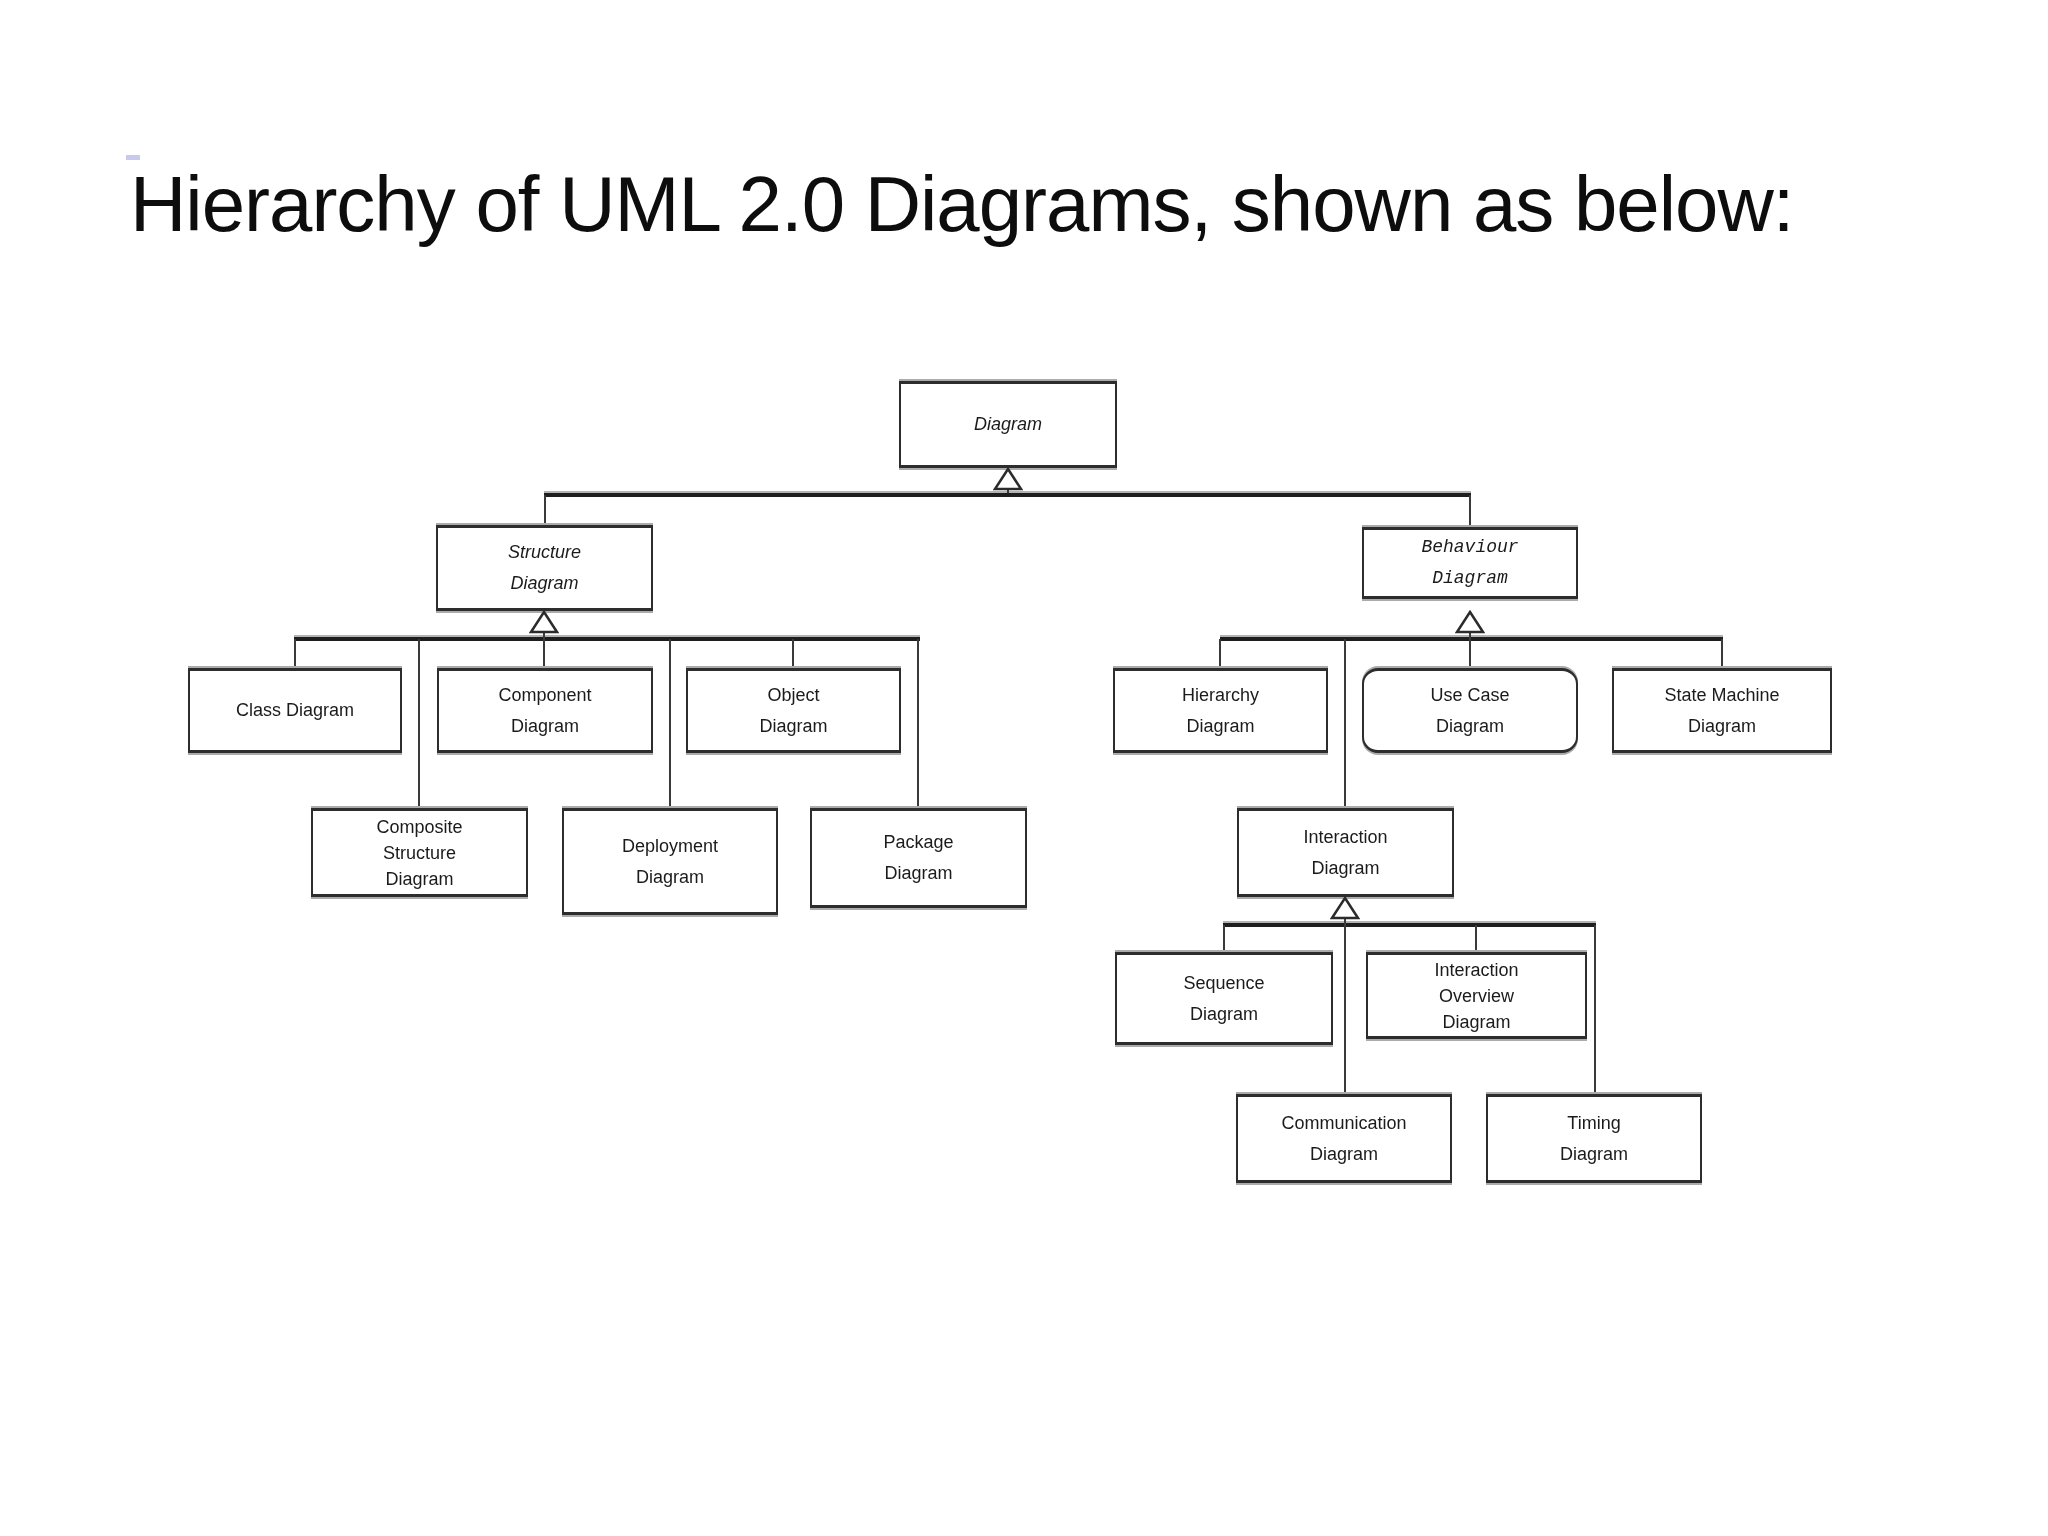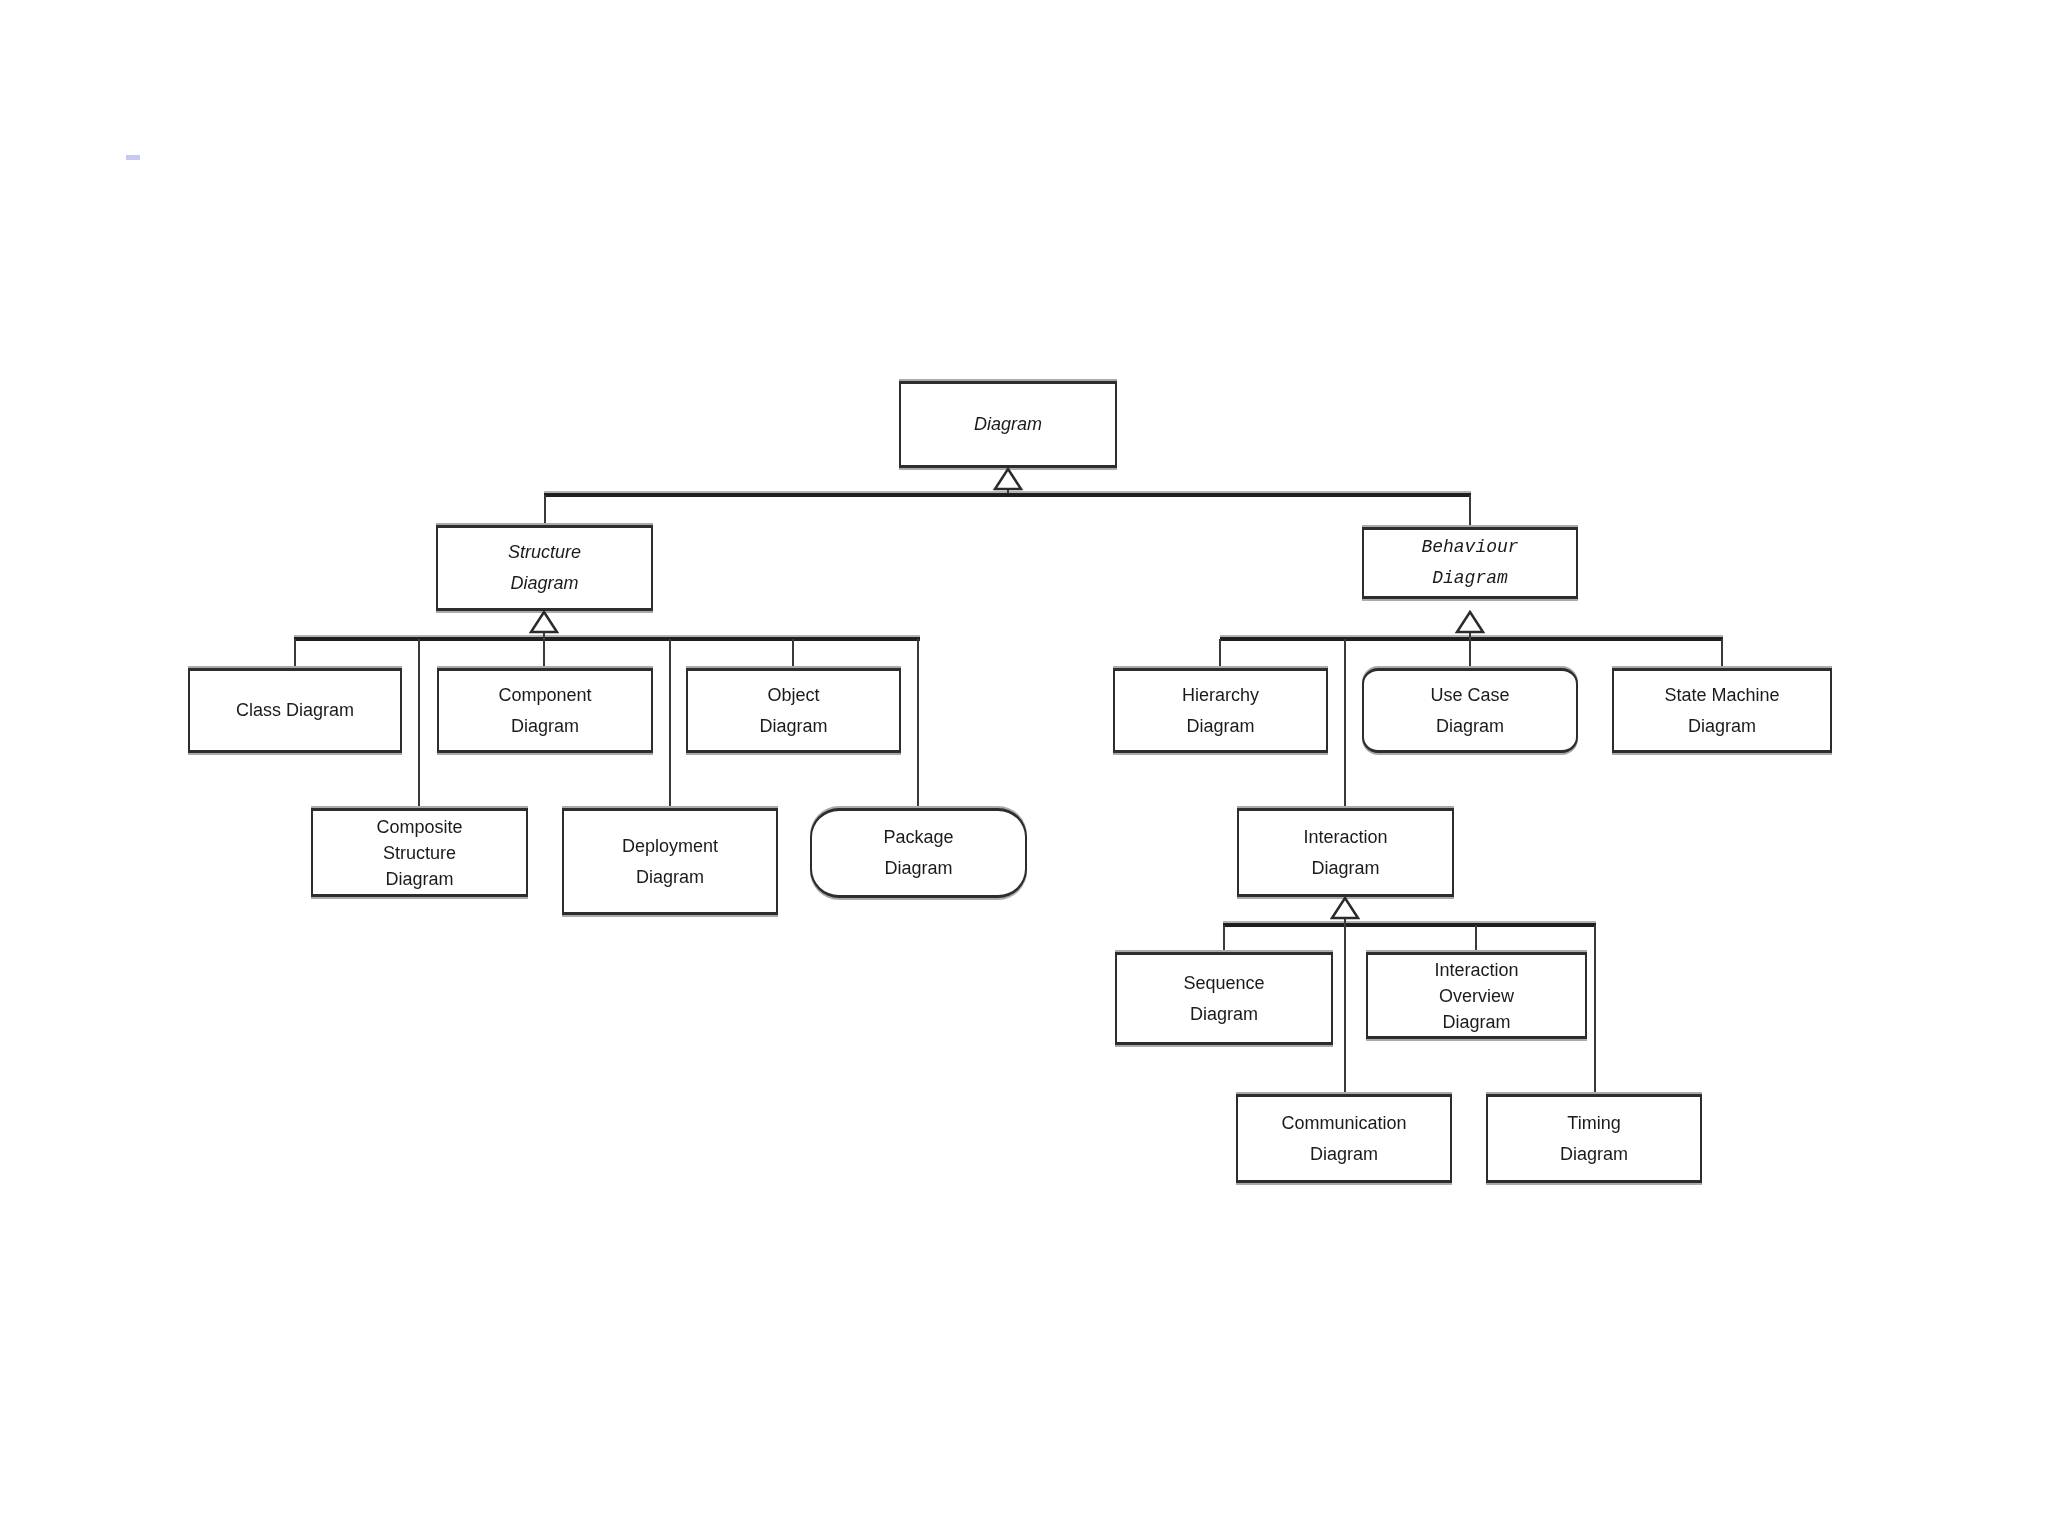--- a/index.html
+++ b/index.html
@@ -67,20 +67,21 @@
     width: 30px;
     height: 24px;
     z-index: 3;
   }
 </style>
 </head>
 <body>
 
 <div class="slide">
   <div class="bullet-marker" style="background: rgb(201, 201, 239);"></div>
+  <div class="slide-title">Hierarchy of UML 2.0 Diagrams, shown as below:</div>
   <div id="tree-canvas">
       <div class="bus" style="left: 544px; top: 493px; width: 927px;"></div>
       <div class="bus" style="left: 294px; top: 637px; width: 626px;"></div>
       <div class="bus" style="left: 1220px; top: 637px; width: 503px;"></div>
       <div class="bus" style="left: 1223px; top: 923px; width: 373px;"></div>
       <div class="drop" style="left: 1007px; top: 489px; height: 4px;"></div>
       <div class="drop" style="left: 544px; top: 495px; height: 30px;"></div>
       <div class="drop" style="left: 1469px; top: 495px; height: 30px;"></div>
       <div class="drop" style="left: 294px; top: 639px; height: 29px;"></div>
       <div class="drop" style="left: 418px; top: 639px; height: 169px;"></div>
@@ -144,21 +145,21 @@
       </div>
       <div class="uml-node tight" style="left: 311px; top: 808px; width: 217px; height: 89px;">
         <span class="node-line">Composite</span>
         <span class="node-line">Structure</span>
         <span class="node-line">Diagram</span>
       </div>
       <div class="uml-node" style="left: 562px; top: 808px; width: 216px; height: 107px;">
         <span class="node-line">Deployment</span>
         <span class="node-line">Diagram</span>
       </div>
-      <div class="uml-node" style="left: 810px; top: 808px; width: 217px; height: 90px; border-radius: 29px;">
+      <div class="uml-node" style="left: 810px; top: 808px; width: 217px; height: 100px;">
         <span class="node-line">Package</span>
         <span class="node-line">Diagram</span>
       </div>
       <div class="uml-node" style="left: 1237px; top: 808px; width: 217px; height: 89px;">
         <span class="node-line">Interaction</span>
         <span class="node-line">Diagram</span>
       </div>
       <div class="uml-node" style="left: 1115px; top: 952px; width: 218px; height: 93px;">
         <span class="node-line">Sequence</span>
         <span class="node-line">Diagram</span>

